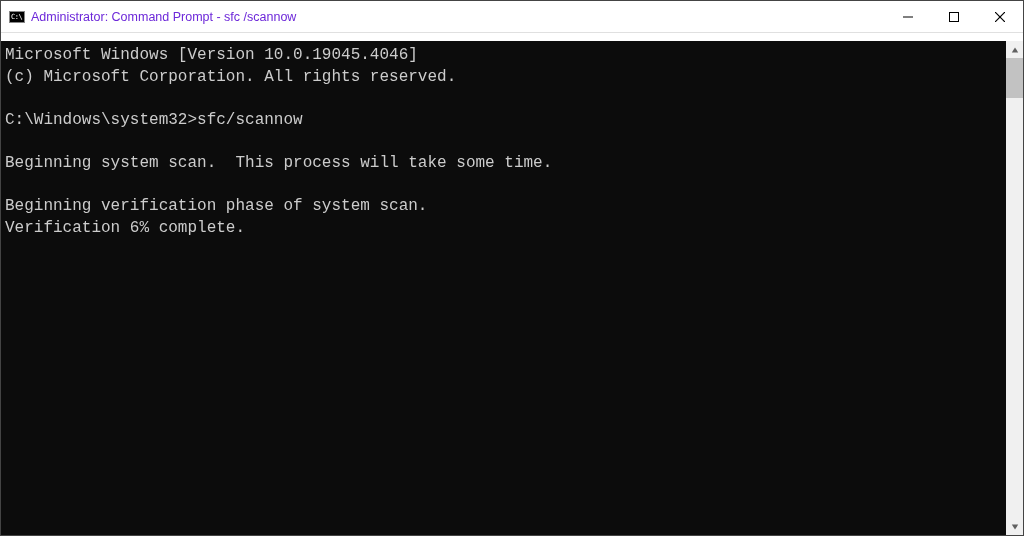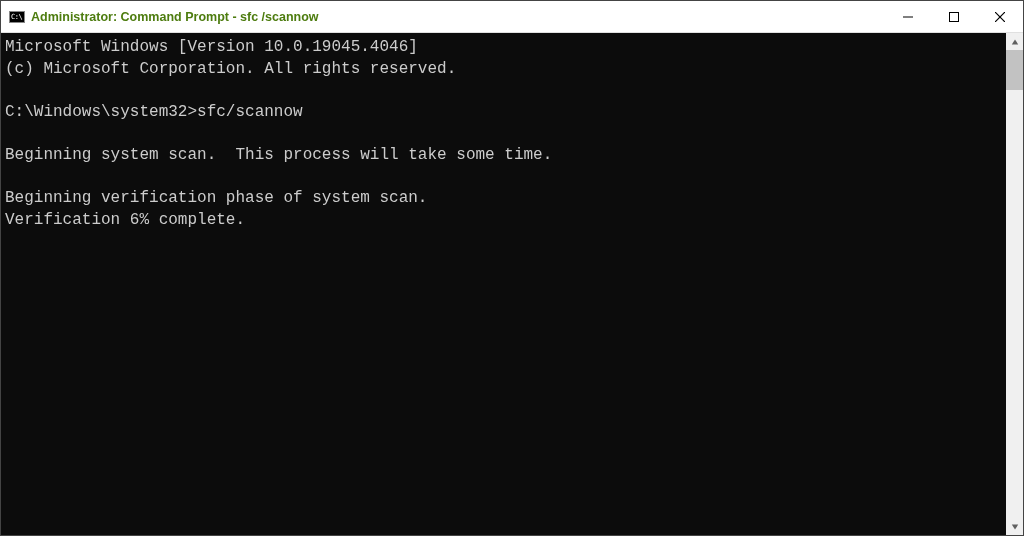--- a/index.html
+++ b/index.html
@@ -38,25 +38,24 @@
       height: 16px;
       margin-left: 8px;
       margin-right: 6px;
       display: flex;
       align-items: center;
       justify-content: center;
     }
 
     .titlebar-title {
       font-size: 12.5px;
-      color: #4d7c0f;
+      color: #6d28d9;
       flex: 1;
       white-space: nowrap;
       overflow: hidden;
-      font-weight: bold;
     }
 
     .titlebar-controls {
       display: flex;
       height: 100%;
     }
 
     .titlebar-btn {
       width: 46px;
       height: 100%;
@@ -71,20 +70,21 @@
     .titlebar-btn svg {
       width: 10px;
       height: 10px;
     }
 
     .content-wrapper {
       flex: 1;
       display: flex;
       background: #0c0c0c;
       overflow: hidden;
+      margin-top: 8px;
     }
 
     .terminal {
       flex: 1;
       background: #0c0c0c;
       color: #cccccc;
       font-family: 'Consolas', 'Courier New', monospace;
       font-size: 16px;
       line-height: 1.35;
       padding: 4px 4px 0 4px;

